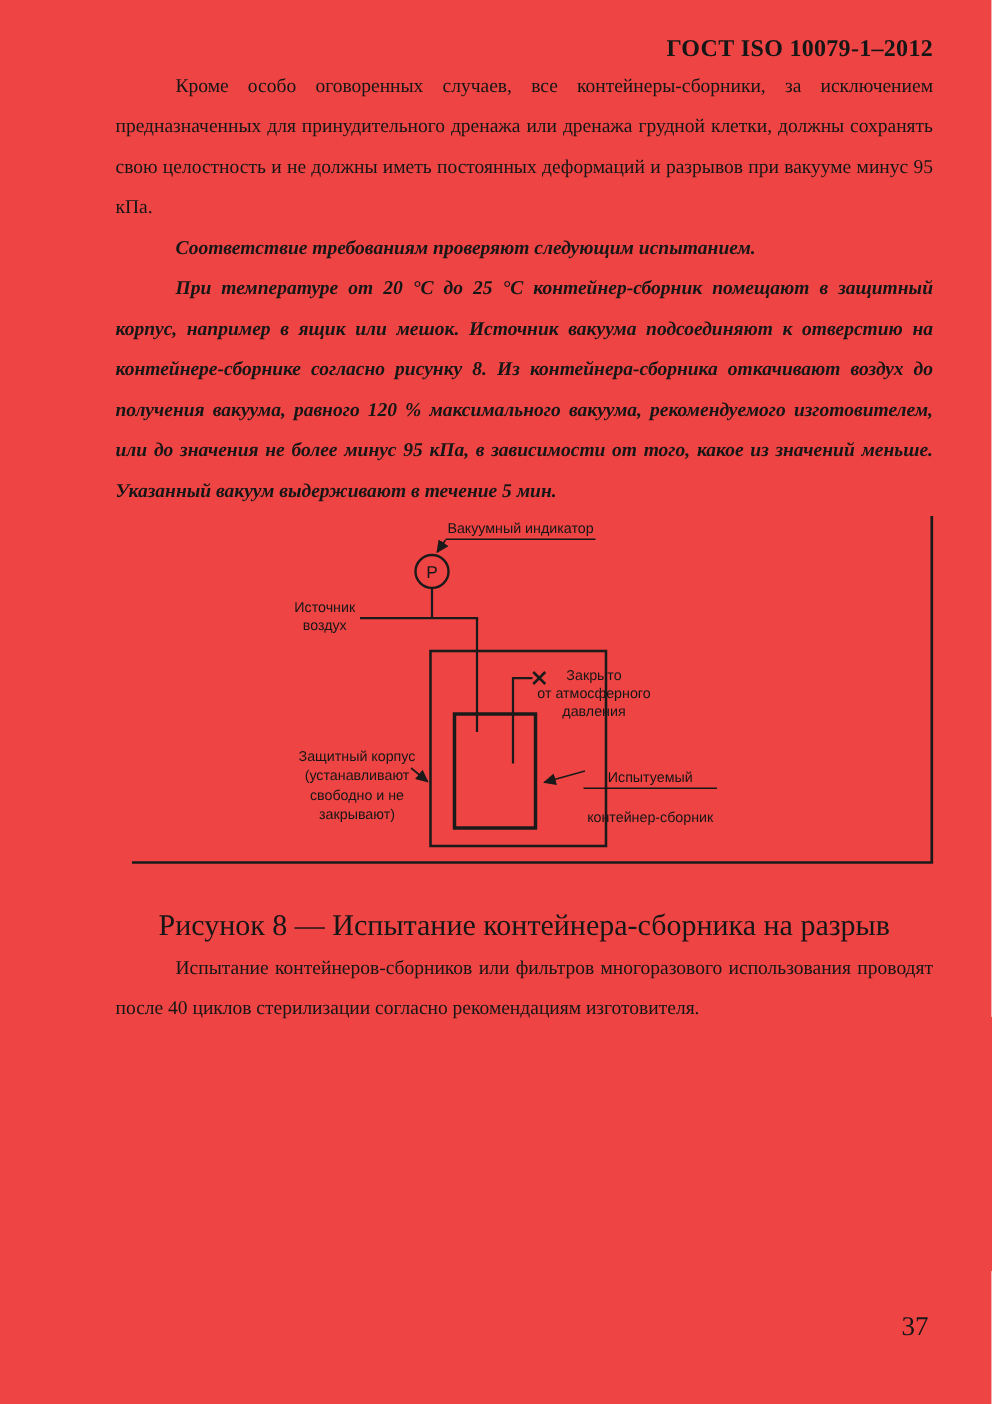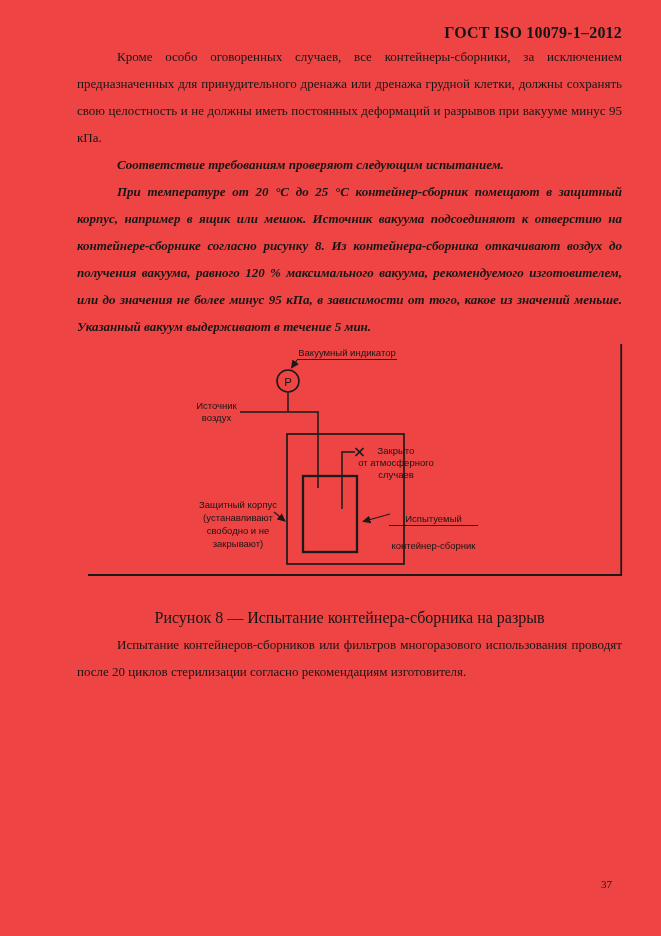--- a/index.html
+++ b/index.html
@@ -41,23 +41,23 @@
     text-align:center;
     white-space:pre-line;
     color:#161616;
   }
   .lbl-indicator { left:220px; top:7px; width:100px; border-bottom:1.2px solid #161616; }
   .lbl-source { left:116px; top:60px; width:47px; }
   .lbl-closed { left:278px; top:105px; width:82px; }
   .lbl-case { left:118px; top:158px; width:86px; line-height:13px; }
   .lbl-container { left:312px; top:159px; width:89px; line-height:13px; }
   .lbl-container .u { border-bottom:1.2px solid #161616; }
-  .caption { margin-top:26px; text-align:center; font-size:16px; line-height:27px; }
+  .caption { margin-top:26px; text-align:center; font-size:20px; line-height:27px; }
   .p4 { margin-top:36px; }
-  .pagenum { position:absolute; left:601px; top:876px; font-size:11px; line-height:16px; }
+  .pagenum { position:absolute; left:601px; top:876px; font-size:18px; line-height:16px; }
   svg .ln { stroke:#1a1a1a; fill:none; }
 </style>
 </head>
 <body>
 
 <div class="page">
 
   <div class="header">ГОСТ ISO 10079-1–2012</div>
 
   <p class="body p1">Кроме особо оговоренных случаев, все контейнеры-сборники, за исключением предназначенных для принудительного дренажа или дренажа грудной клетки, должны сохранять свою целостность и не должны иметь постоянных деформаций и разрывов при вакууме минус 95 кПа.</p>
@@ -92,29 +92,29 @@
       <line class="ln" x1="220" y1="20" x2="214.5" y2="28" stroke-width="1.1" marker-end="url(#arr)"></line>
       <line class="ln" x1="197" y1="172" x2="208" y2="181" stroke-width="1.1" marker-end="url(#arr)"></line>
       <line class="ln" x1="313" y1="174" x2="286" y2="181.5" stroke-width="1.1" marker-end="url(#arr)"></line>
     </svg>
 
     <div class="lbl lbl-indicator">Вакуумный индикатор</div>
     <div class="lbl lbl-source">Источник
 воздух</div>
     <div class="lbl lbl-closed">Закрыто
 от атмосферного
-случаев</div>
+давления</div>
     <div class="lbl lbl-case">Защитный корпус
 (устанавливают
 свободно и не
 закрывают)</div>
     <div class="lbl lbl-container">
       <div class="u">Испытуемый</div>
       <div>контейнер-сборник</div>
     </div>
   </div>
 
   <div class="caption">Рисунок 8 — Испытание контейнера-сборника на разрыв</div>
 
-  <p class="body">Испытание контейнеров-сборников или фильтров многоразового использования проводят после 20 циклов стерилизации согласно рекомендациям изготовителя.</p>
+  <p class="body">Испытание контейнеров-сборников или фильтров многоразового использования проводят после 40 циклов стерилизации согласно рекомендациям изготовителя.</p>
 
   <div class="pagenum">37</div>
 </div>
 
 </body></html>

